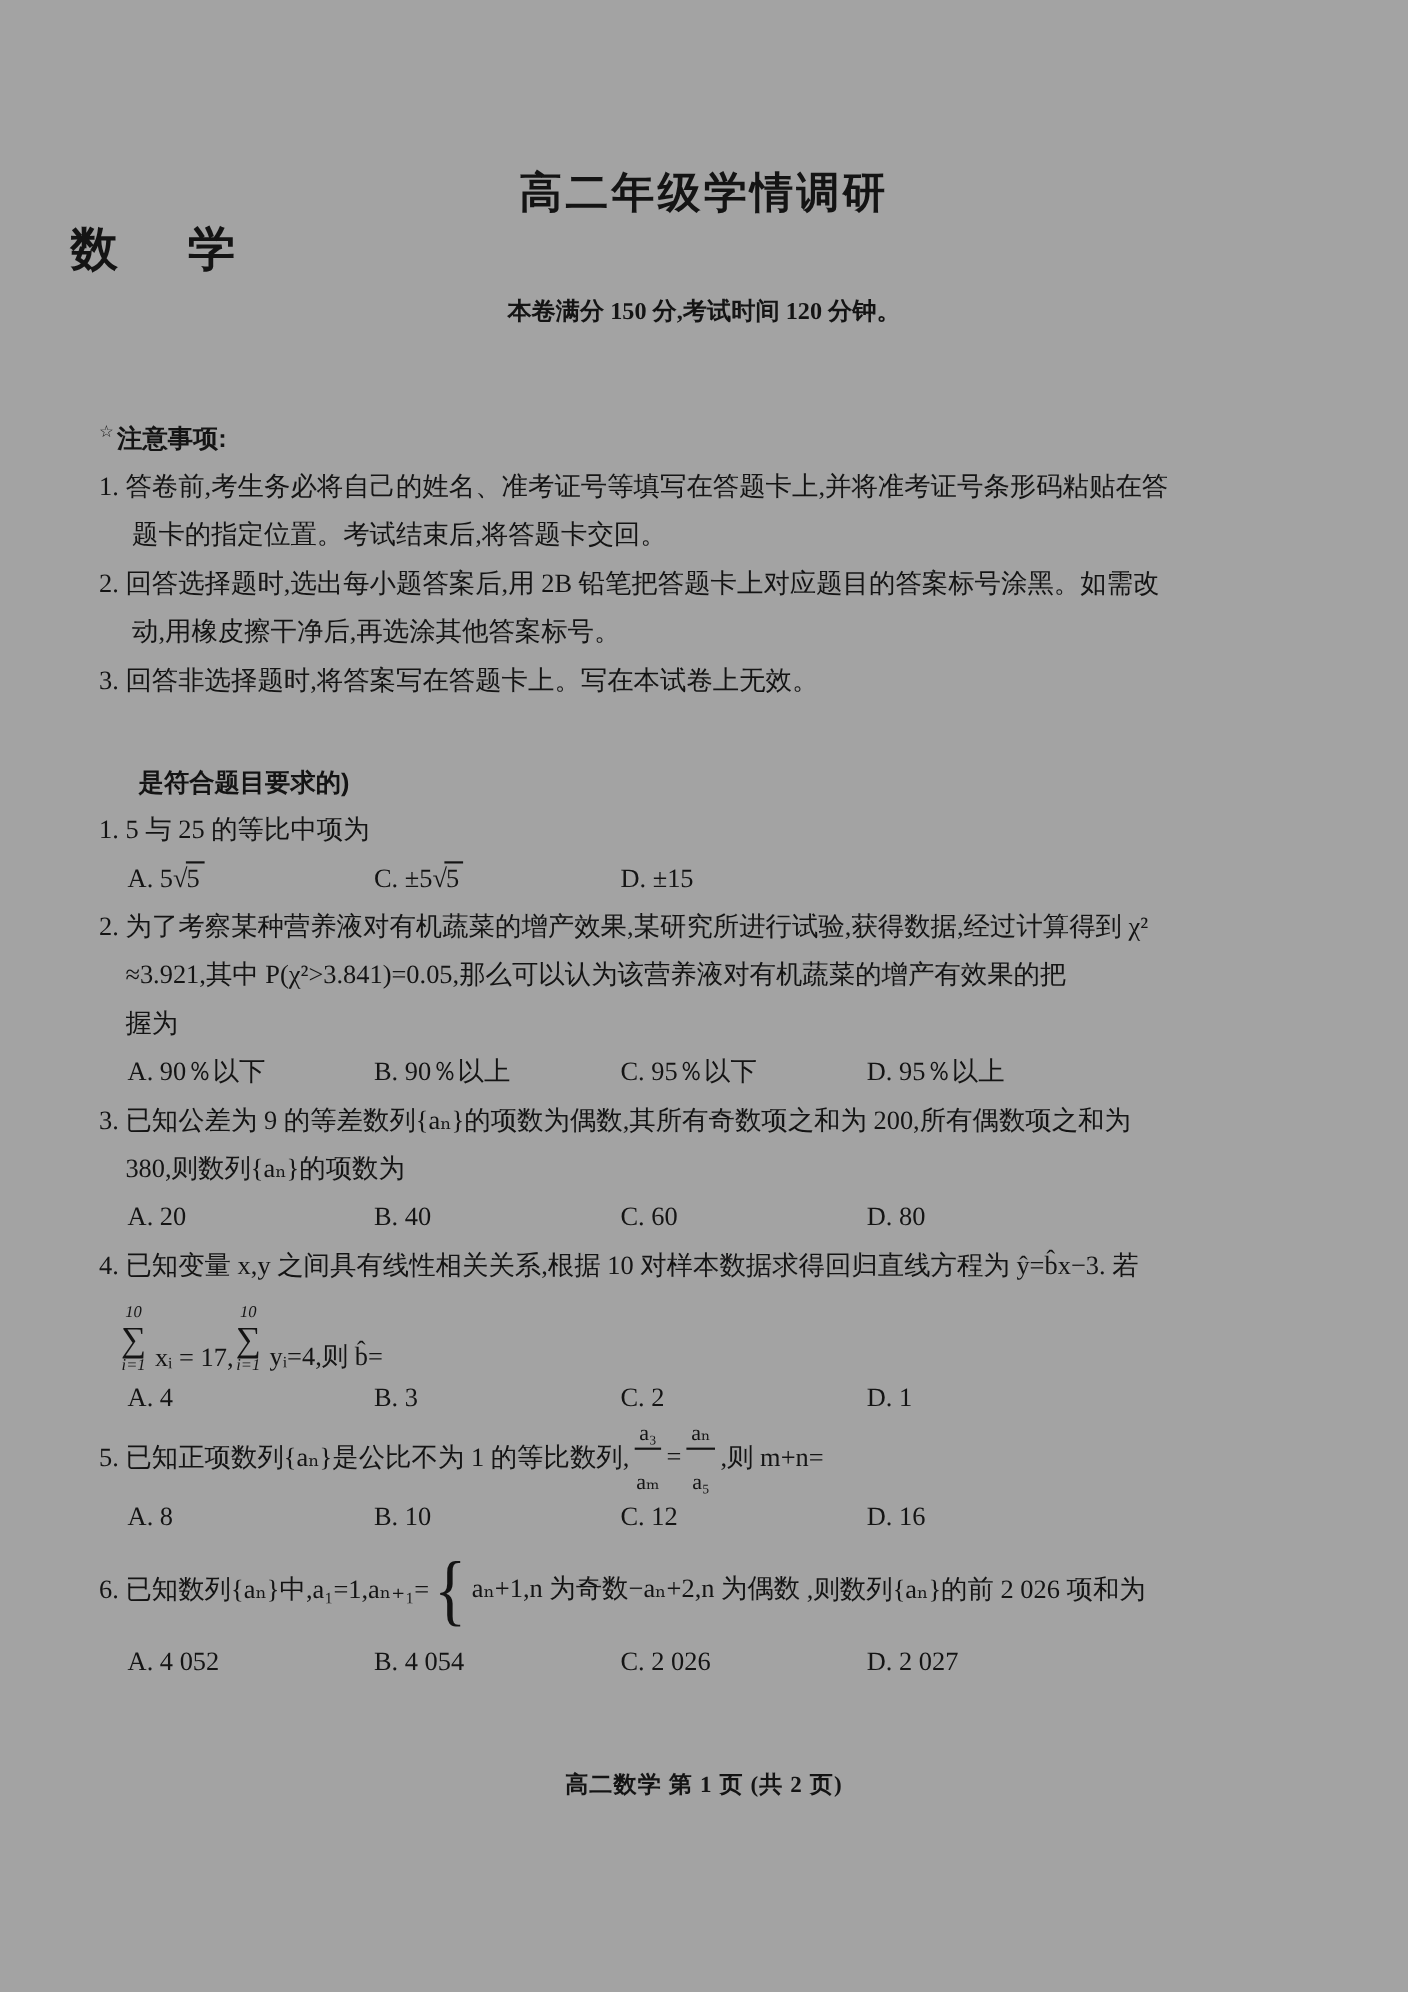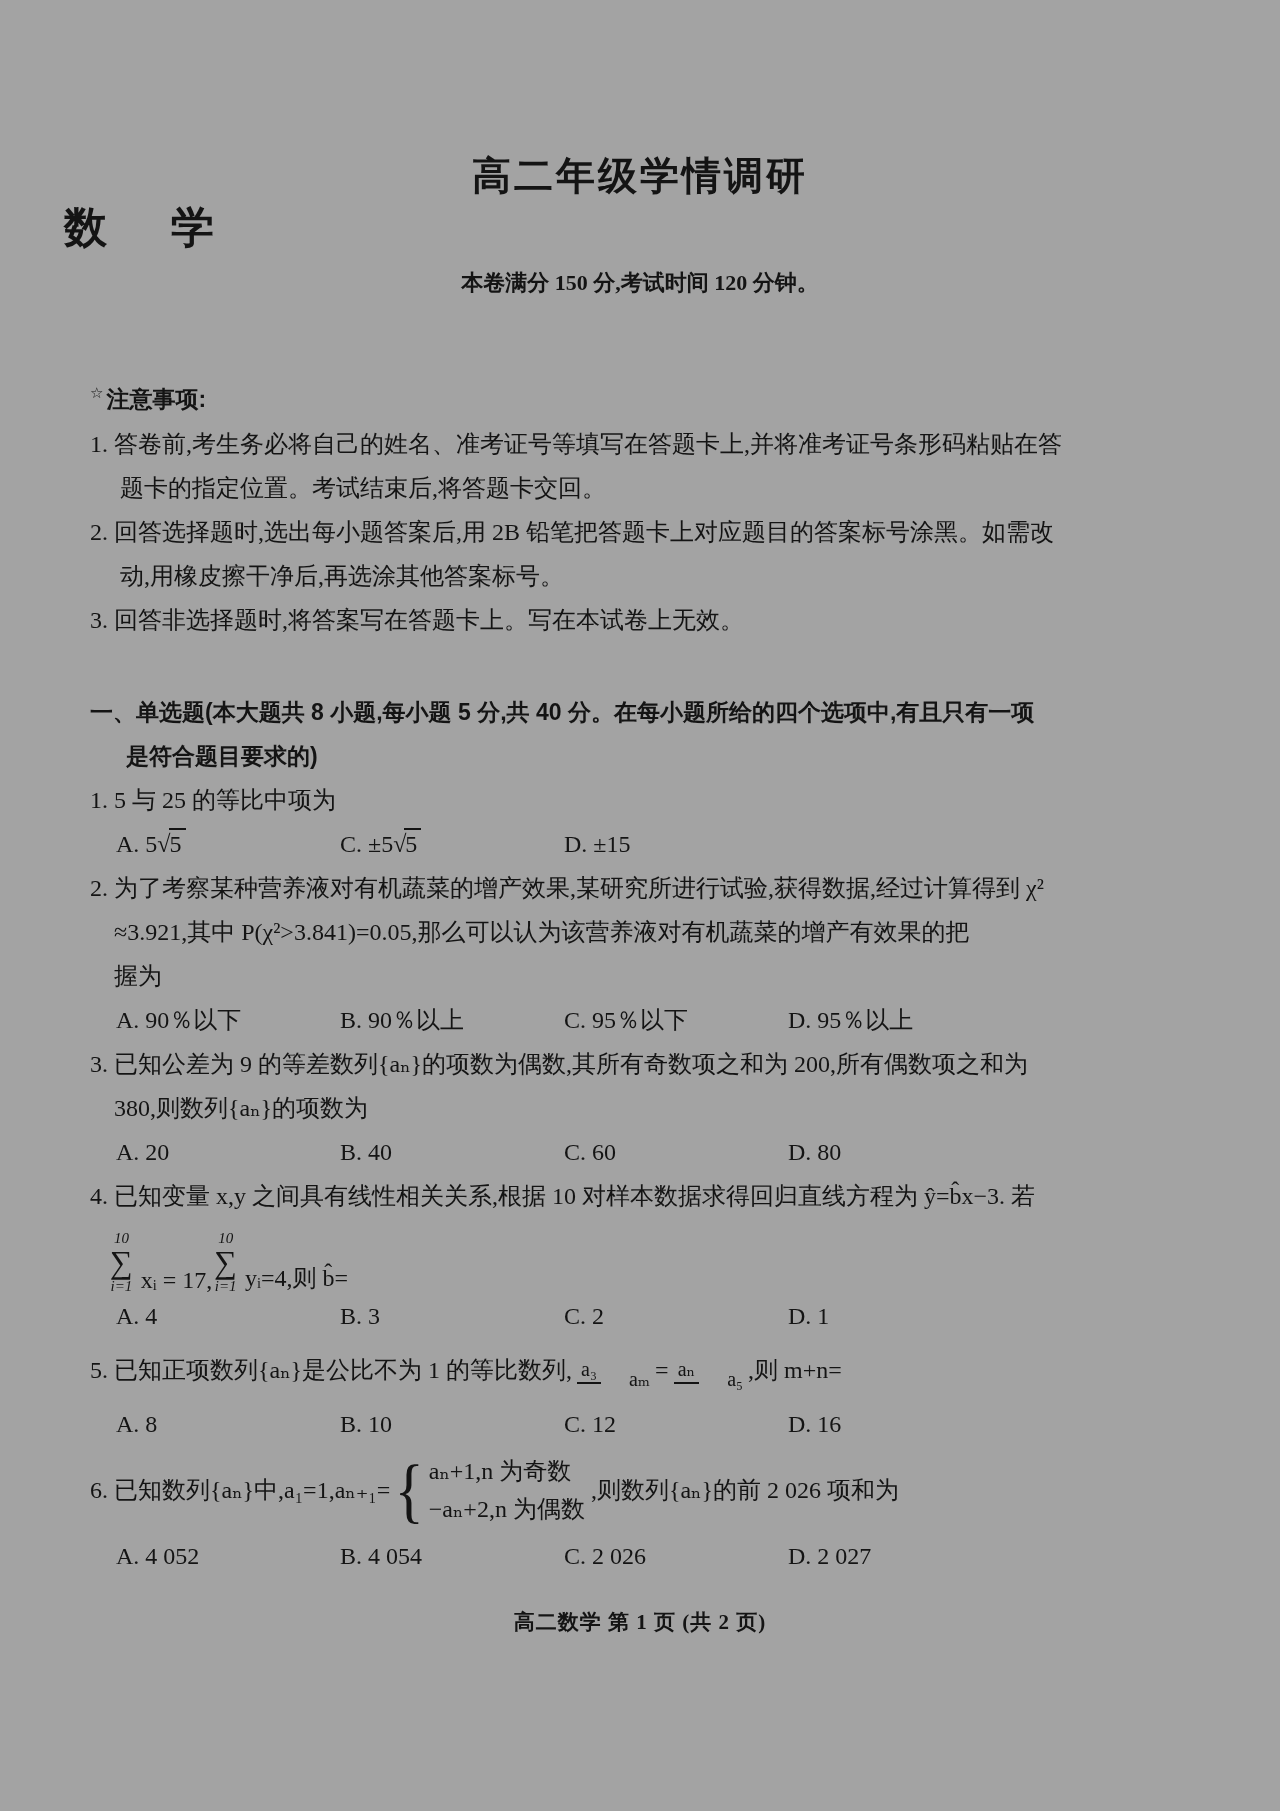--- a/index.html
+++ b/index.html
@@ -60,27 +60,27 @@
   
   .mathline{
     display:flex;align-items:flex-end;height:76px;
     padding-left:18px;font-size:24px;white-space:nowrap;
   }
   .sum{display:inline-flex;flex-direction:column;align-items:center;margin:0 8px 0 2px;}
   .sum .lim{font-size:15px;line-height:16px;font-style:italic;}
   .sum .sym{font-size:32px;line-height:32px;font-style:normal;}
   
   .fracline{display:flex;align-items:center;height:64px;font-size:24px;white-space:nowrap;}
-  .frac{display:inline-flex;flex-direction:row;align-items:center;margin:0 5px;font-size:20px;line-height:24px;gap:28px;}
+  .frac{display:inline-flex;flex-direction:column;align-items:center;margin:0 5px;font-size:20px;line-height:24px;}
   .frac .num{border-bottom:2px solid #141414;padding:0 4px 1px;}
   .frac .den{padding-top:18px;}
   
   .caseline{display:flex;align-items:center;height:88px;font-size:24px;white-space:nowrap;}
   .brace{font-size:72px;line-height:80px;font-weight:normal;transform:scaleX(0.85);margin:0 2px;}
-  .cases{display:inline-flex;flex-direction:column;margin-right:6px;}
+  .cases{display:inline-flex;flex-direction:row;margin-right:6px;align-items:center;}
   .cases .case{line-height:38px;}
   
   .footer{
     position:absolute;top:1608px;left:0;width:100%;
     text-align:center;font-size:21px;font-weight:bold;letter-spacing:1px;
   }
 </style>
 </head>
 <body>
 
@@ -96,21 +96,20 @@
 
     <div class="nblock">
       <div class="nline">1. 答卷前,考生务必将自己的姓名、准考证号等填写在答题卡上,并将准考证号条形码粘贴在答</div>
       <div class="nline cont">题卡的指定位置。考试结束后,将答题卡交回。</div>
       <div class="nline">2. 回答选择题时,选出每小题答案后,用 2B 铅笔把答题卡上对应题目的答案标号涂黑。如需改</div>
       <div class="nline cont">动,用橡皮擦干净后,再选涂其他答案标号。</div>
       <div class="nline">3. 回答非选择题时,将答案写在答题卡上。写在本试卷上无效。</div>
     </div>
 
     <div class="section-head">
-      <div class="sline">一、单选题(本大题共 8 小题,每小题 5 分,共 40 分。在每小题所给的四个选项中,有且只有一项</div>
       <div class="sline cont">是符合题目要求的)</div>
     </div>
 
     <div class="question">
       <div class="qline">1. 5 与 25 的等比中项为</div>
       <div class="opts">
         <span class="opt"><span>A. 5</span><span class="sqrt"><span class="rsign">√</span><span class="rtop">5</span></span></span>
         <span class="opt"><span>C. ±5</span><span class="sqrt"><span class="rsign">√</span><span class="rtop">5</span></span></span>
         <span class="opt">D. ±15</span>
       </div>

